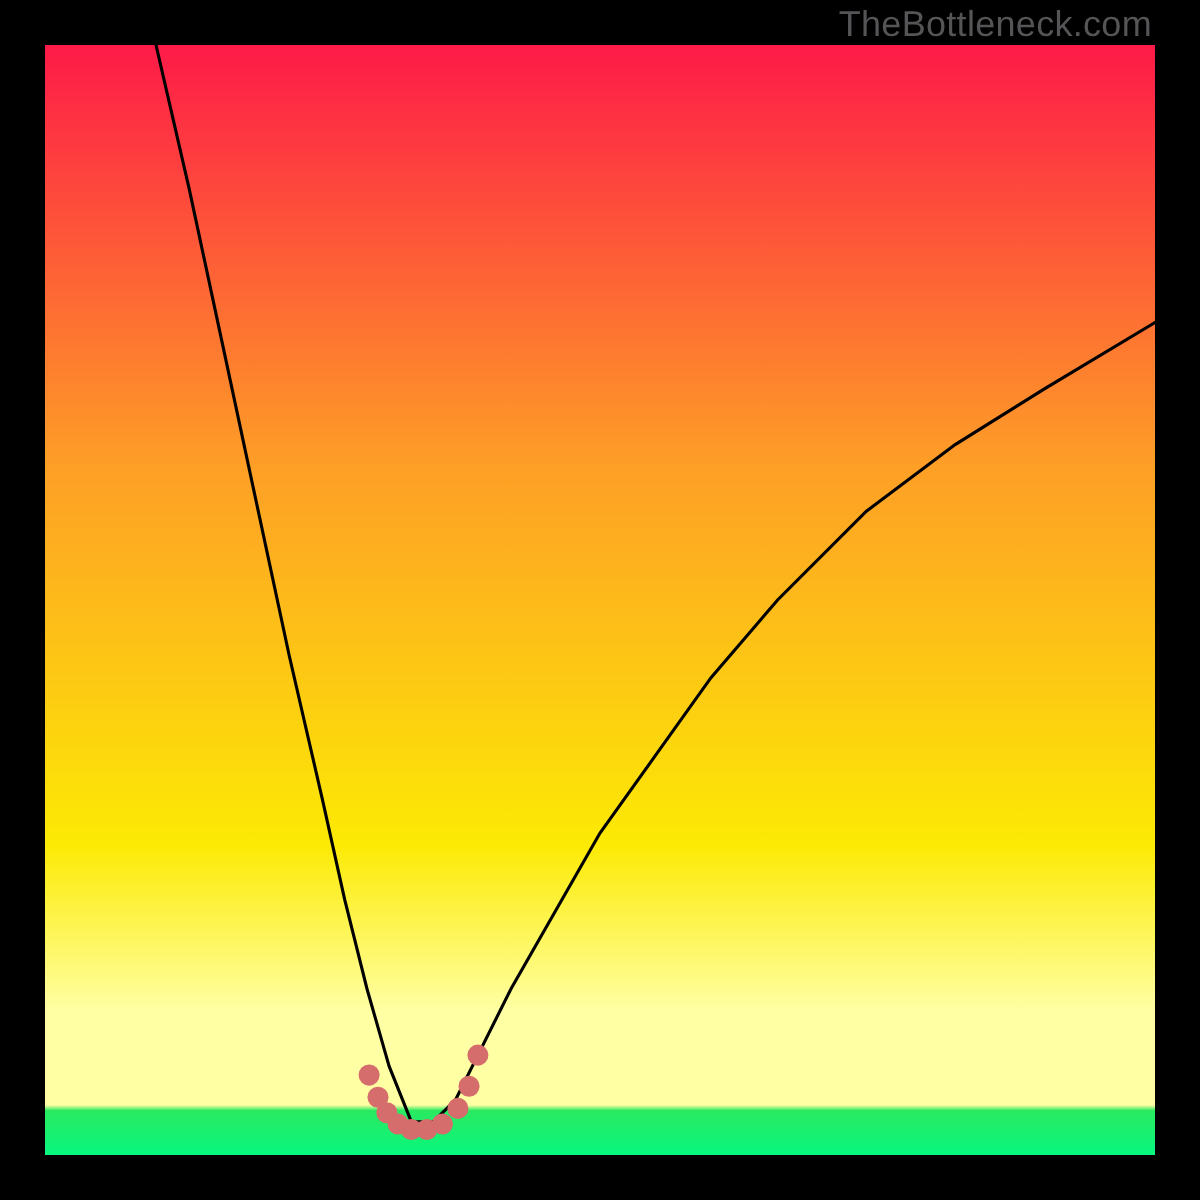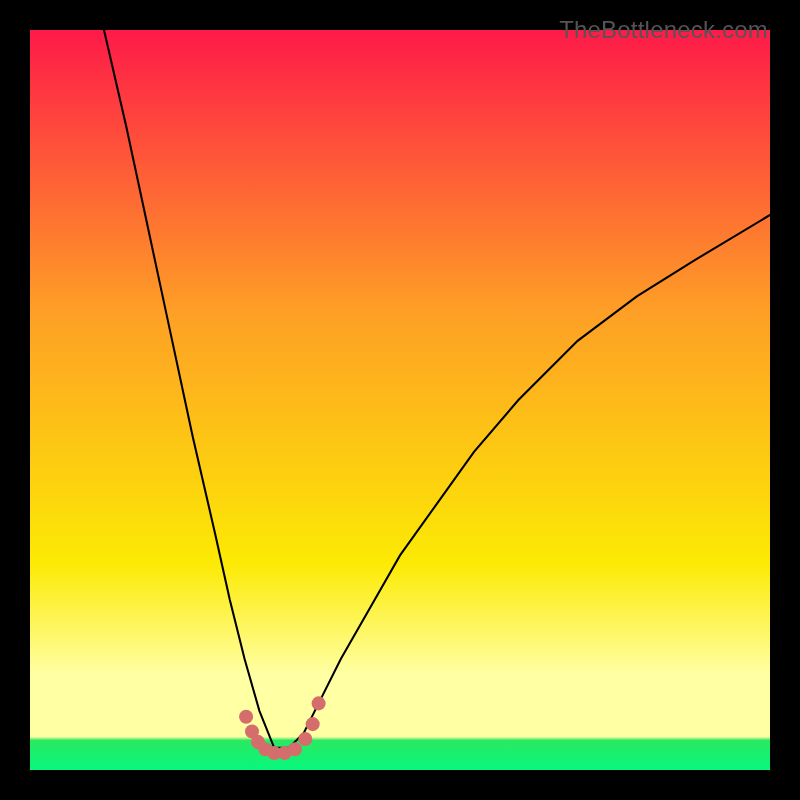--- a/index.html
+++ b/index.html
@@ -23,21 +23,21 @@
     width: 740px;
     height: 740px;
     overflow: hidden;
   }
   .gradient {
     position: absolute;
     inset: 0;
   }
   .watermark {
     position: absolute;
-    top: 16px;
+    top: 3px;
     right: 32px;
     color: #555558;
     font-size: 24px;
     font-weight: 500;
     letter-spacing: 0.2px;
   }
   svg.curve {
     position: absolute;
     inset: 0;
     width: 100%;

